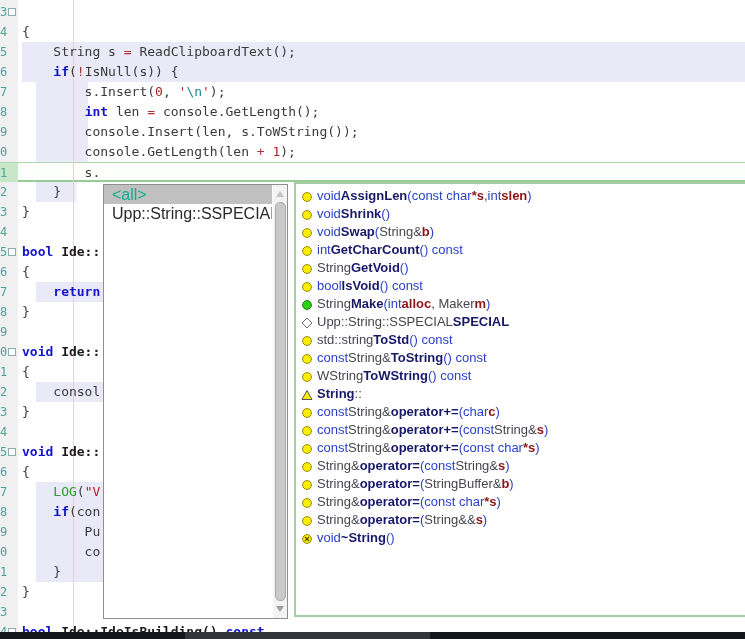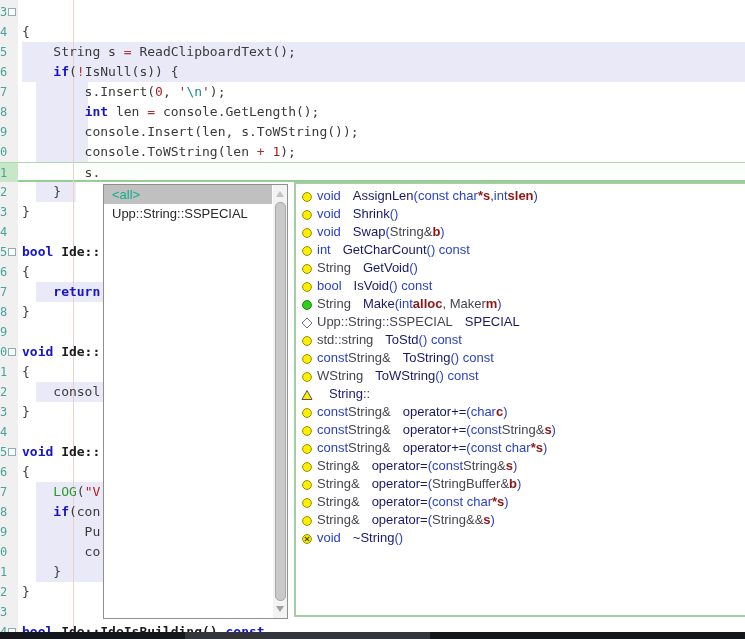--- a/index.html
+++ b/index.html
@@ -23,58 +23,58 @@
   .seg-kw{color:#1414cd;font-weight:bold;}
   .seg-pl{color:#3a3a3a;}
   .seg-fn{color:#1c1c1c;font-weight:bold;}
   .seg-op{color:#aa3333;}
   .seg-nm{color:#aa2222;}
   .seg-st{color:#b22222;}
   .seg-es{color:#1b8a8a;}
   .seg-lg{color:#2e9a2e;text-align:right;}
   
   .popup-left{position:absolute;left:103px;top:184px;width:183px;height:433px;background:#ffffff;
-              border:1px solid #8f8f8f;z-index:10;font-family:"Liberation Sans",sans-serif;font-size:13px;}
+              border:1px solid #8f8f8f;z-index:10;font-family:"Liberation Sans",sans-serif;font-size:16px;}
   .scope-item{height:19px;line-height:19px;padding-left:8px;color:#2a2a2a;white-space:nowrap;overflow:hidden;
               margin-right:15px;}
   .scope-item.sel{background:#c0c0c0;color:#0fae8e;}
   .vscroll{position:absolute;right:0;top:0;bottom:0;width:14px;background:#f3f3f3;}
   .arr-up,.arr-down{position:absolute;left:3px;width:0;height:0;border-left:4px solid transparent;border-right:4px solid transparent;}
   .arr-up{top:6px;border-bottom:6px solid #c2c2c2;}
   .arr-down{bottom:6px;border-top:6px solid #9f9f9f;}
   .vthumb{position:absolute;left:2px;top:17px;bottom:17px;width:9px;background:#c9c9c9;border:1px solid #aaaaaa;border-radius:5px;}
   
   .popup-right{position:absolute;left:294px;top:182px;width:451px;height:435px;background:#ffffff;
                border:2px solid #a3cfa3;border-right:none;box-sizing:border-box;z-index:10;
                font-family:"Liberation Sans",sans-serif;font-size:13px;padding-top:3px;}
   .member-item{height:18px;line-height:18px;padding-left:5px;white-space:nowrap;overflow:hidden;display:flex;align-items:center;}
   .m-icon{width:13px;height:12px;margin-right:3px;flex:0 0 13px;}
   .seg-t{color:#2a41c8;}
   .seg-g{color:#45454e;}
-  .seg-n{color:#181868;font-weight:normal;padding-left:12px;}
+  .seg-n{color:#181868;font-weight:bold;}
   .seg-p{color:#8e1515;font-weight:bold;}
   
   .bottom-bar{position:absolute;left:0;top:632px;width:745px;height:7px;background:#15151c;z-index:20;}
   .bottom-bar-light{position:absolute;left:185px;top:0;width:245px;height:7px;background:#34343d;}
 </style>
 </head>
 <body>
 
 <div class="screen">
   <div class="gutter-strip"></div>
   <div class="margin-line"></div>
   <div id="code-lines">
       <div class="code-line" style="top: 2px;"><div class="gutter-cell"><span class="lnum">3</span><span class="foldbox"></span></div></div>
       <div class="code-line" style="top: 22px;"><div class="gutter-cell"><span class="lnum">4</span></div><span class="code-text"><span class="seg-pl">{</span></span></div>
       <div class="code-line" style="top: 42px;"><div class="hl-rect hl-full"></div><div class="gutter-cell"><span class="lnum">5</span></div><span class="code-text"><span class="seg-pl">    String s </span><span class="seg-op">=</span><span class="seg-pl"> ReadClipboardText();</span></span></div>
       <div class="code-line" style="top: 62px;"><div class="hl-rect hl-full"></div><div class="gutter-cell"><span class="lnum">6</span></div><span class="code-text"><span class="seg-pl">    </span><span class="seg-kw">if</span><span class="seg-pl">(</span><span class="seg-op">!</span><span class="seg-pl">IsNull(s)) {</span></span></div>
       <div class="code-line" style="top: 82px;"><div class="hl-rect hl-indent"></div><div class="gutter-cell"><span class="lnum">7</span></div><span class="code-text"><span class="seg-pl">        s.Insert(</span><span class="seg-nm">0</span><span class="seg-pl">, </span><span class="seg-st">'</span><span class="seg-es">\n</span><span class="seg-st">'</span><span class="seg-pl">);</span></span></div>
       <div class="code-line" style="top: 102px;"><div class="hl-rect hl-indent"></div><div class="gutter-cell"><span class="lnum">8</span></div><span class="code-text"><span class="seg-pl">        </span><span class="seg-kw">int</span><span class="seg-pl"> len </span><span class="seg-op">=</span><span class="seg-pl"> console.GetLength();</span></span></div>
       <div class="code-line" style="top: 122px;"><div class="hl-rect hl-indent"></div><div class="gutter-cell"><span class="lnum">9</span></div><span class="code-text"><span class="seg-pl">        console.Insert(len, s.ToWString());</span></span></div>
-      <div class="code-line" style="top: 142px;"><div class="hl-rect hl-indent"></div><div class="gutter-cell"><span class="lnum">0</span></div><span class="code-text"><span class="seg-pl">        console.ToWString(len </span><span class="seg-op">+</span><span class="seg-pl"> </span><span class="seg-nm">1</span><span class="seg-pl">);</span></span></div>
+      <div class="code-line" style="top: 142px;"><div class="hl-rect hl-indent"></div><div class="gutter-cell"><span class="lnum">0</span></div><span class="code-text"><span class="seg-pl">        console.GetLength(len </span><span class="seg-op">+</span><span class="seg-pl"> </span><span class="seg-nm">1</span><span class="seg-pl">);</span></span></div>
       <div class="code-line cur" style="top: 162px;"><div class="gutter-cell"><span class="lnum">1</span></div><span class="code-text"><span class="seg-pl">        s.</span></span></div>
       <div class="code-line" style="top: 182px;"><div class="hl-rect hl-close"></div><div class="gutter-cell"><span class="lnum">2</span></div><span class="code-text"><span class="seg-pl">    }</span></span></div>
       <div class="code-line" style="top: 202px;"><div class="gutter-cell"><span class="lnum">3</span></div><span class="code-text"><span class="seg-pl">}</span></span></div>
       <div class="code-line" style="top: 222px;"><div class="gutter-cell"><span class="lnum">4</span></div><span class="code-text"></span></div>
       <div class="code-line" style="top: 242px;"><div class="gutter-cell"><span class="lnum">5</span><span class="foldbox"></span></div><span class="code-text"><span class="seg-kw">bool</span><span class="seg-pl"> </span><span class="seg-fn">Ide::</span></span></div>
       <div class="code-line" style="top: 262px;"><div class="gutter-cell"><span class="lnum">6</span></div><span class="code-text"><span class="seg-pl">{</span></span></div>
       <div class="code-line" style="top: 282px;"><div class="hl-rect hl-wide"></div><div class="gutter-cell"><span class="lnum">7</span></div><span class="code-text"><span class="seg-pl">    </span><span class="seg-kw">return</span></span></div>
       <div class="code-line" style="top: 302px;"><div class="gutter-cell"><span class="lnum">8</span></div><span class="code-text"><span class="seg-pl">}</span></span></div>
       <div class="code-line" style="top: 322px;"><div class="gutter-cell"><span class="lnum">9</span></div><span class="code-text"></span></div>
       <div class="code-line" style="top: 342px;"><div class="gutter-cell"><span class="lnum">0</span><span class="foldbox"></span></div><span class="code-text"><span class="seg-kw">void</span><span class="seg-pl"> </span><span class="seg-fn">Ide::</span></span></div>

